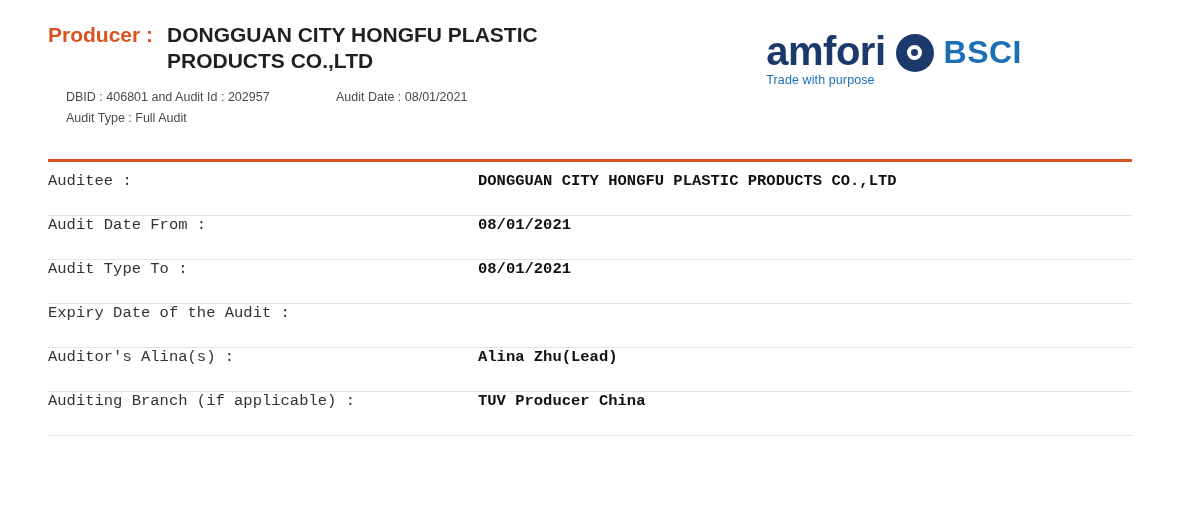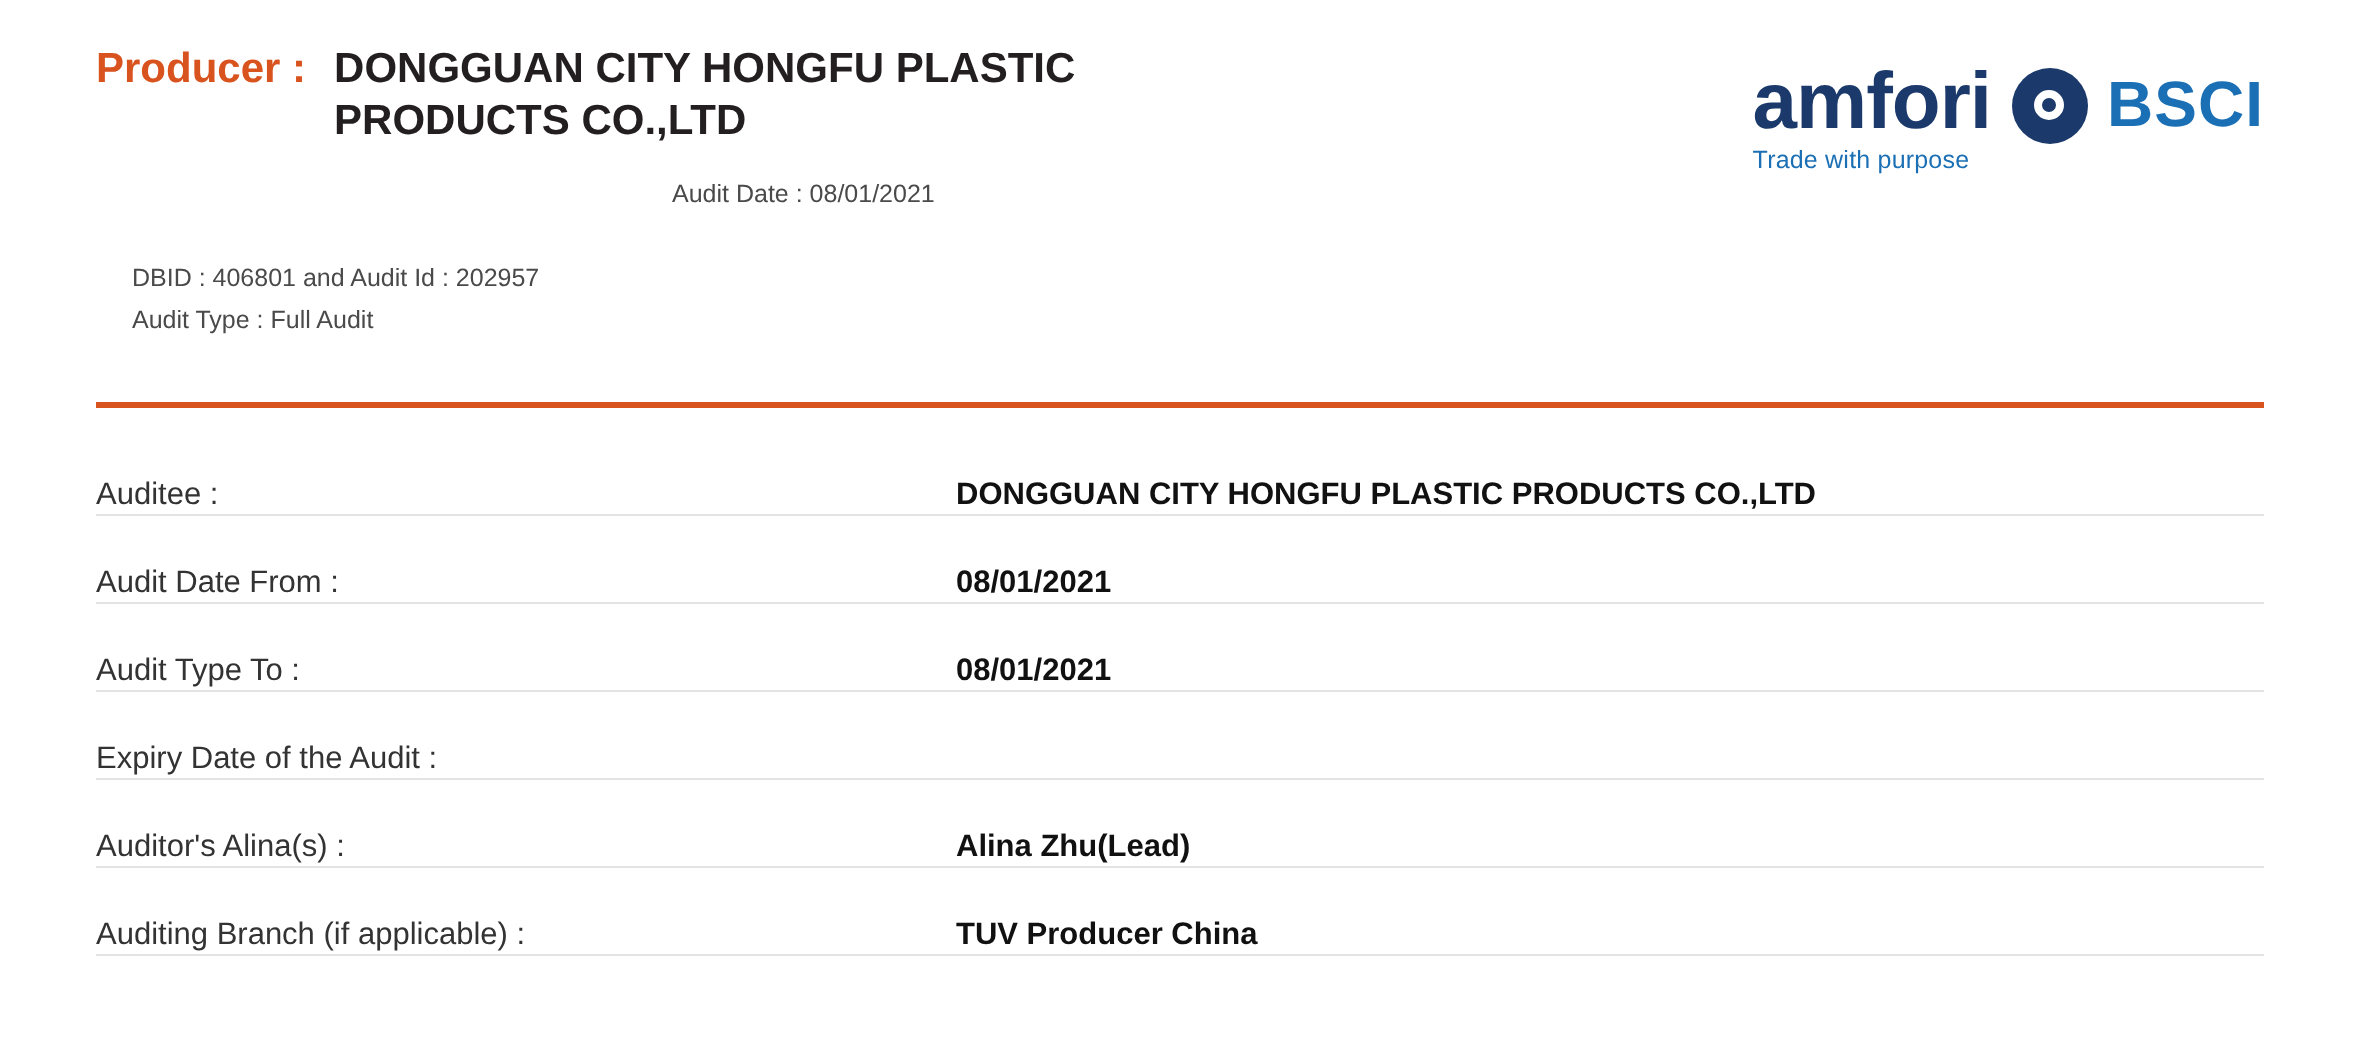--- a/index.html
+++ b/index.html
@@ -58,31 +58,31 @@
     margin-left: 18px;
     font-size: 12.5px;
     color: #4a4a4a;
     line-height: 1.65;
   }
   .meta-row {
     display: flex;
   }
   .meta-dbid {
     min-width: 270px;
-    margin-top: 42px;
   }
   .meta-type {
     margin-top: 1px;
   }
 
   
   .logo {
     display: flex;
     align-items: center;
     margin-top: 10px;
+    margin-right: 110px;
   }
   .logo-amfori {
     display: flex;
     flex-direction: column;
     align-items: flex-start;
     margin-right: 10px;
   }
   .logo-amfori-text {
     font-size: 40px;
     font-weight: bold;
@@ -128,23 +128,24 @@
     height: 3px;
     background: #d9531e;
   }
 
   
   .info-table {
     margin: 10px 48px 0 48px;
   }
   .info-row {
     display: flex;
-    align-items: flex-end;
+    align-items: flex-start;
     height: 43px;
     border-bottom: 1px solid #e3e3e3;
+    font-family: Liberation Mono, monospace;
   }
   .info-row:first-child {
     border-top: none;
   }
   .info-label {
     width: 430px;
     font-size: 15.5px;
     color: #333333;
     font-weight: normal;
   }

